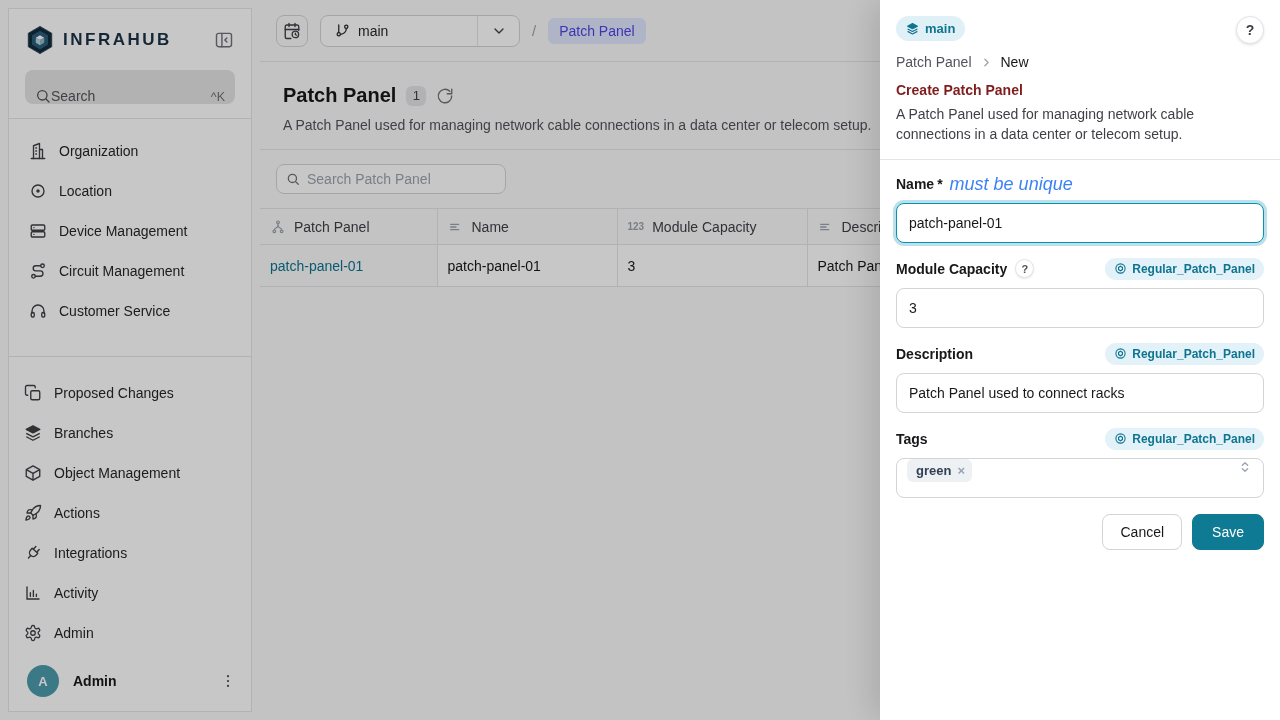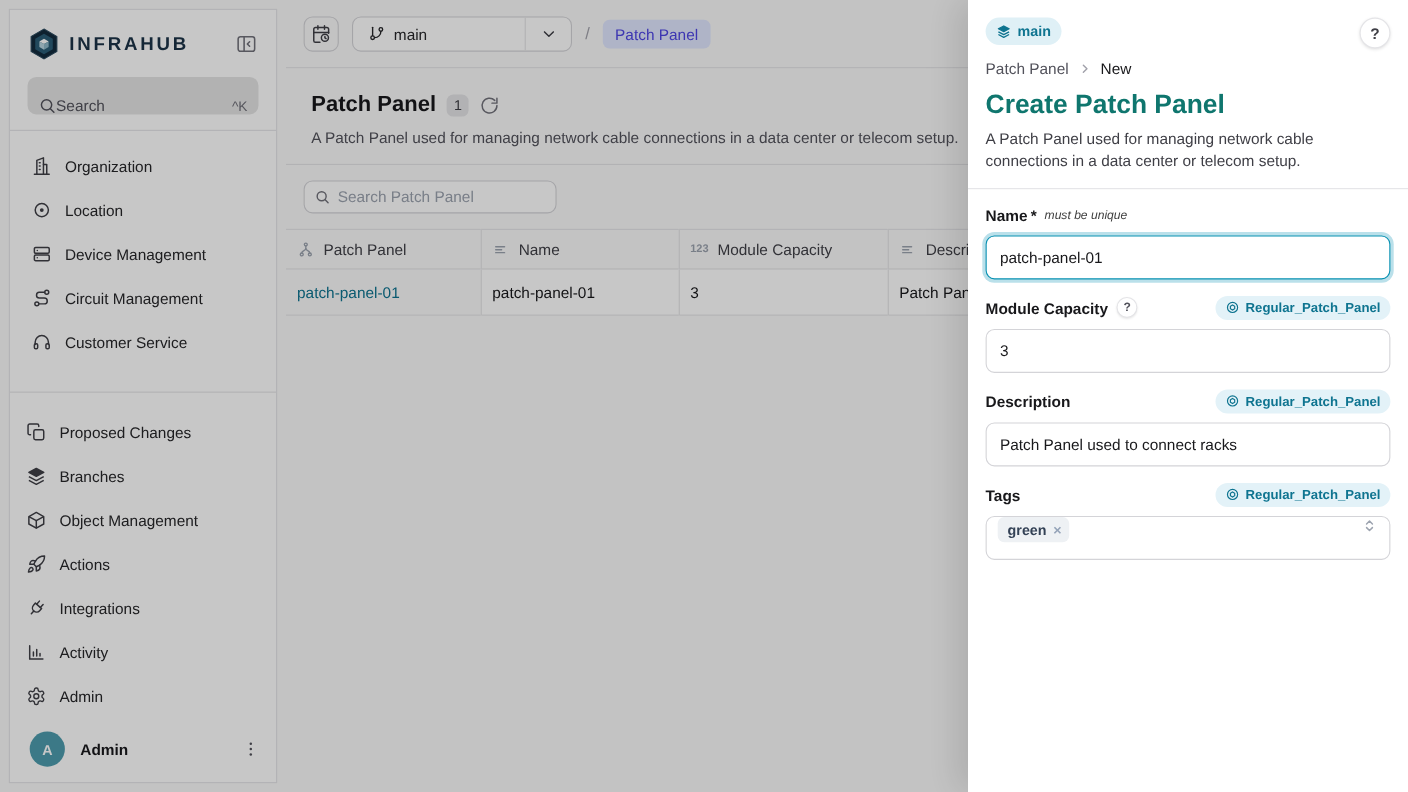--- a/index.html
+++ b/index.html
@@ -76,28 +76,28 @@
   .dr-head { padding:16px 16px 14px; border-bottom:1px solid #e4e4e7; }
   .dr-head-row { display:flex; align-items:flex-start; justify-content:space-between; }
   .pill-teal { display:inline-flex; align-items:center; gap:6px; height:25px; padding:0 10px;
     background:#dff0f6; color:#0e7490; border-radius:999px; font-size:13px; font-weight:bold; }
   .help-btn { width:28px; height:28px; border-radius:50%; background:#fff; border:1px solid #e4e4e7;
     box-shadow:0 1px 3px rgba(0,0,0,0.12); color:#3f3f46; font-size:14px; font-weight:bold;
     display:flex; align-items:center; justify-content:center; cursor:pointer; }
   .dr-crumbs { margin-top:10px; display:flex; align-items:center; gap:8px; font-size:14px; }
   .dr-crumb-parent { color:#52525b; }
   .dr-crumb-current { color:#18181b; }
-  .dr-title { margin-top:12px; font-size:24px; font-weight:bold; color:#0f766e; }
+  .dr-title { margin-top:12px; font-size:14px; font-weight:bold; color:#7f1d1d; }
   .dr-desc { margin-top:6px; font-size:14px; color:#3f3f46; line-height:1.45; max-width:334px; }
   .dr-form { padding:14px 16px; flex:1; }
   .field { margin-bottom:15px; }
   .label-row { display:flex; align-items:center; margin-bottom:8px; min-height:20px; }
   .f-label { font-size:14px; font-weight:bold; color:#18181b; }
   .req { color:#18181b; margin-left:3px; font-weight:bold; font-size:14px; }
-  .hint { margin-left:7px; font-size:11px; font-style:italic; color:#404040; }
+  .hint { margin-left:7px; font-size:18px; font-style:italic; color:#3b82f6; }
   .q-circle { margin-left:8px; width:19px; height:19px; border-radius:50%; background:#fff; border:1px solid #e4e4e7;
     box-shadow:0 1px 2px rgba(0,0,0,0.1); color:#52525b; font-size:11px; font-weight:bold;
     display:flex; align-items:center; justify-content:center; cursor:pointer; }
   .schema-badge { margin-left:auto; display:inline-flex; align-items:center; gap:5px; height:22px; padding:0 9px;
     background:#e3f2f8; color:#0e7490; border-radius:999px; font-size:12px; font-weight:bold; }
   .f-input { width:100%; height:40px; border:1px solid #d4d4d8; border-radius:8px; padding:0 12px;
     font-size:14px; color:#18181b; font-family:"Liberation Sans", sans-serif; background:#fff; outline:none; }
   .f-input.focused { border:1px solid #0891b2; box-shadow:0 0 0 3px rgba(8,145,178,0.28); }
   .tag-select { height:40px; border:1px solid #d4d4d8; border-radius:8px; display:flex; align-items:flex-start;
     padding:0 10px; cursor:pointer; }
@@ -459,14 +459,18 @@
         </span>
         <span class="updown">
           <svg width="16" height="16" viewBox="0 0 24 24" fill="none" stroke="currentColor" stroke-width="2" stroke-linecap="round" stroke-linejoin="round">
             <path d="m8 9.5 4-4 4 4"></path>
               <path d="m8 14.5 4 4 4-4"></path>
           </svg>
         </span>
       </div>
     </div>
 
+    <div class="btn-row">
+      <button class="btn btn-cancel">Cancel</button>
+      <button class="btn btn-save">Save</button>
+    </div>
   </div>
 </section>
 
 </body></html>

